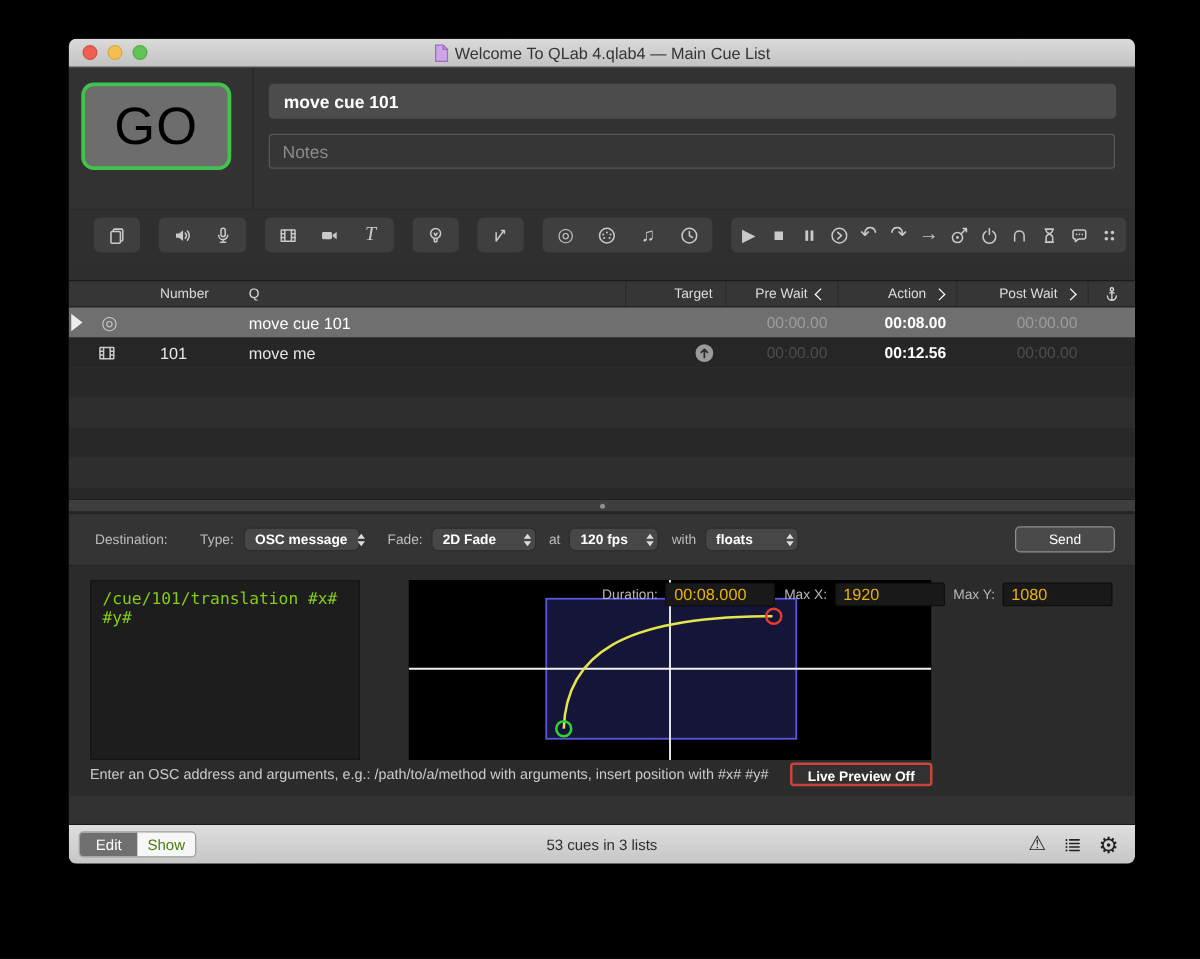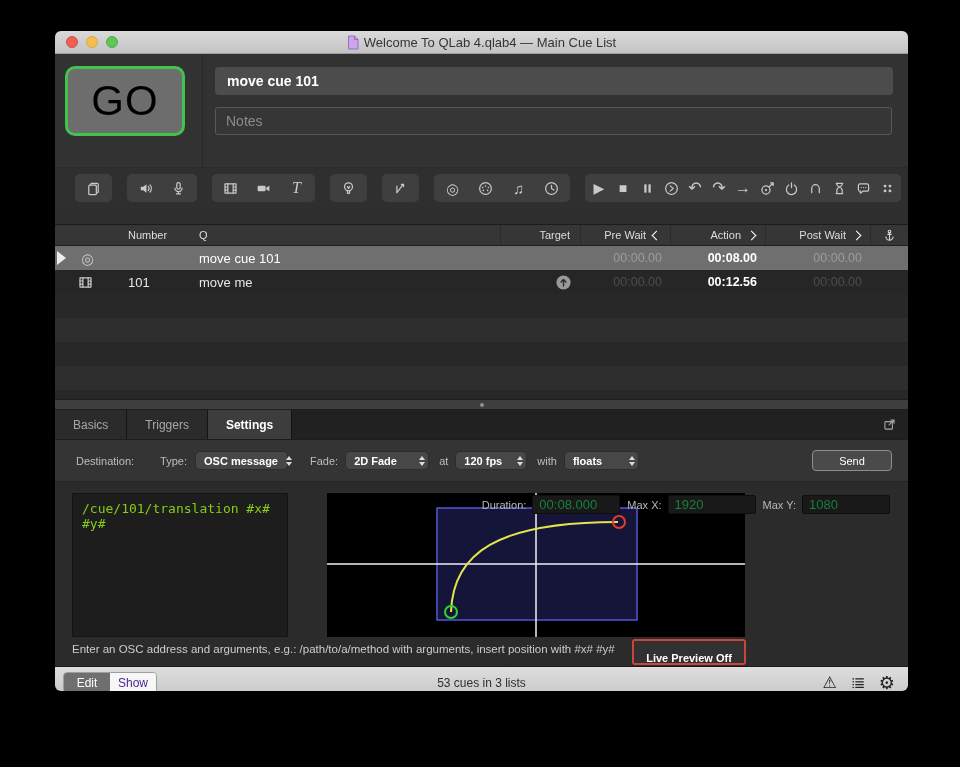--- a/index.html
+++ b/index.html
@@ -100,34 +100,34 @@
   .canvas{position:absolute;left:272px;top:11px;background:#000;}
   .ch-line{stroke:#f0f0f0;stroke-width:1.5;}
   .b-rect{fill:#15153a;stroke:var(--bounds-blue);stroke-width:1.5;}
   .f-path{fill:none;stroke:var(--curve-yellow);stroke-width:2;}
   .pt{fill:none;stroke-width:2;}
   .pt.start{stroke:var(--start-point-green);}
   .pt.end{stroke:var(--end-point-red);}
   .fields{position:absolute;right:18px;top:13px;display:flex;flex-direction:row;gap:7px;}
   .frow{display:flex;align-items:center;justify-content:flex-end;gap:6px;}
   .flabel{font-size:11px;color:#b8b8b8;}
-  .fval{width:88px;height:19px;background:#191919;border:1px solid #0e0e0e;color:#15803d;font-size:13px;
+  .fval{width:88px;height:19px;background:#191919;border:1px solid #0e0e0e;color:#eab308;font-size:13px;
     display:flex;align-items:center;padding-left:6px;box-sizing:border-box;border-radius:2px;}
   .hint{position:absolute;left:17px;top:161px;font-size:11.5px;color:#cccccc;}
   .live-btn{position:absolute;right:162px;top:157px;width:114px;height:19px;background:#313131;
     border:2px solid var(--live-preview-red);border-radius:3px;color:#fff;font-size:11px;font-weight:bold;
-    font-family:"Liberation Sans",sans-serif;cursor:pointer;padding:11px;}
+    font-family:"Liberation Sans",sans-serif;cursor:pointer;padding:4px;}
 
   
   .footer{margin-top:auto;flex:none;height:31px;background:linear-gradient(#dedede,#c6c6c6);border-top:1px solid #191919;
     border-radius:0 0 6px 6px;display:flex;align-items:center;position:relative;}
   .segmented{display:flex;margin-left:8px;border:1px solid #9e9e9e;border-radius:4px;overflow:hidden;height:19px;}
   .seg{width:46px;font-size:12px;border:none;cursor:pointer;font-family:"Liberation Sans",sans-serif;padding:0;}
   .seg.active{background:#6f6f6f;color:#fff;}
-  .seg:not(.active){background:#f7f7f7;color:#4c1d95;}
+  .seg:not(.active){background:#f7f7f7;color:#4d7c0f;}
   .status{position:absolute;left:0;right:0;text-align:center;font-size:12px;color:#2f2f2f;pointer-events:none;}
   .f-icons{margin-left:auto;margin-right:13px;display:flex;align-items:center;gap:13px;}
   .f-ic{color:#222;font-size:16px;cursor:pointer;display:flex;align-items:center;line-height:1;}
 </style>
 </head>
 <body>
 
 <div class="window">
 
   <div class="titlebar">
@@ -427,33 +427,20 @@
       <div class="stripe a"></div>
       <div class="stripe b"></div>
       <div class="stripe a"></div>
     </div>
   <div class="filler"></div>
 
   <div class="splitter">
       <span class="dot"></span>
     </div>
 
-  <div class="tabbar">
-    <div id="tabs" style="display:flex;align-items:stretch;">
-        <div class="tab">Basics</div>
-        <div class="tab">Triggers</div>
-        <div class="tab active">Settings</div>
-      </div>
-    <span class="popout">
-      <svg viewBox="0 0 18 18" width="15" height="15" fill="none" stroke="#a8a8a8" stroke-width="1.3" stroke-linecap="round" stroke-linejoin="round">
-          <rect x="3.5" y="5.5" width="9" height="9" rx="1"></rect>
-          <path d="M8.5 9.5L14 4M10.5 3.5h4v4"></path>
-        </svg>
-    </span>
-  </div>
 
   <div class="settingsbar">
     <span class="slabel">Destination:</span>
     <span class="slabel" style="margin-left:26px;">Type:</span>
     <div class="select" style="width:93px;margin-left:8px;">
       <span class="sel-val">OSC message</span>
       <span class="stepper">
           <i class="up"></i>
           <i class="dn"></i>
         </span>

